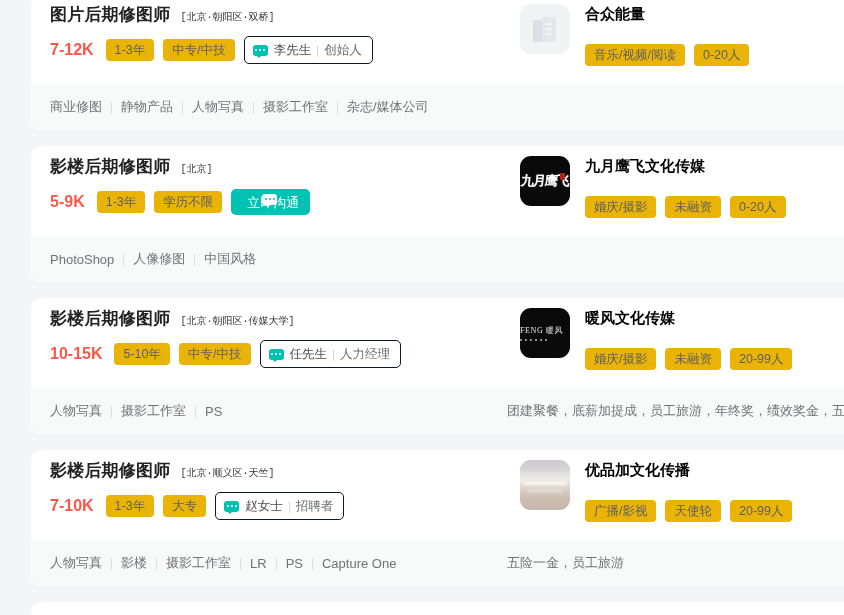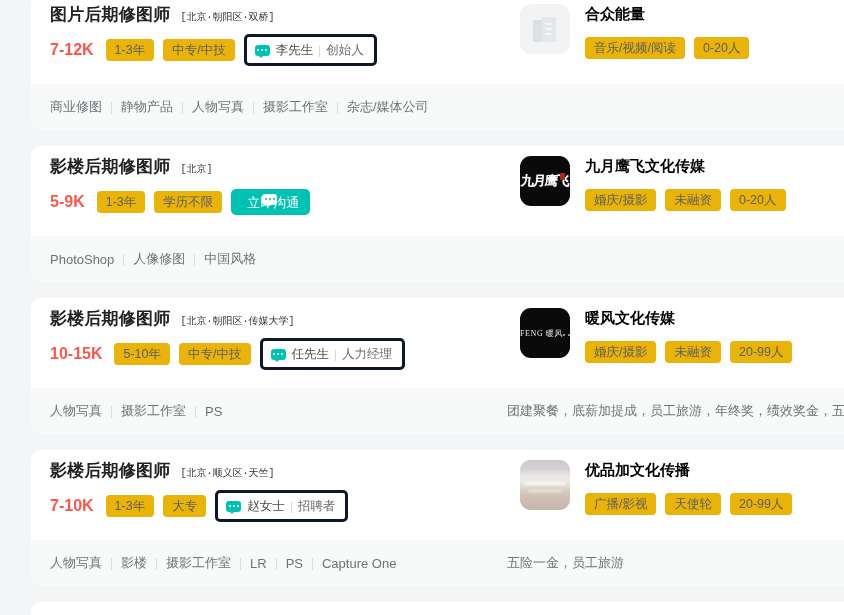--- a/index.html
+++ b/index.html
@@ -66,21 +66,21 @@
     border-radius:4px;
     padding:4px 9px;
     margin-right:9px;
     white-space:nowrap;
     line-height:14px;
   }
 
   
   .hr-chip{
     display:flex;align-items:center;
-    border:3px solid #0f172a;
+    border:1px solid #0f172a;
     background:#ffffff;
     border-radius:5px;
     padding:3px 10px 3px 8px;
     height:20px;
     white-space:nowrap;
   }
   .hr-name{font-size:12.5px;color:#4d4d4f;margin-left:6px;}
   .hr-sep{
     display:inline-block;width:1px;height:11px;
     background:#d9d9da;margin:0 6px;
@@ -160,21 +160,21 @@
     text-shadow:0 0 1px rgba(255,255,255,.6);
   }
   .callig .seal{
     position:absolute;right:5px;top:17px;
     width:5px;height:7px;background:#b3231c;border-radius:1px;
   }
 
   
   .fenglogo{
     position:absolute;left:0;top:0;width:100%;height:100%;
-    display:flex;align-items:center;justify-content:center;
+    display:flex;flex-direction:column;align-items:flex-start;justify-content:center;
   }
   .fenglogo .l1{
     color:#e8e8e8;font-size:8px;letter-spacing:.6px;
     font-family:"Liberation Serif","DejaVu Serif",serif;white-space:nowrap;
   }
   .fenglogo .l2{
     margin-top:3px;width:30px;height:2px;
     background:repeating-linear-gradient(to right,#8d8d8d 0 2px,transparent 2px 5px);
   }
 
@@ -199,21 +199,21 @@
   }
   .photologo .glint2{
     position:absolute;left:8px;top:30px;width:34px;height:2px;
     background:rgba(255,255,255,.55);border-radius:2px;filter:blur(1px);
   }
 
   .comp-text{margin-left:15px;padding-top:1px;}
   .comp-name{
     font-size:15px;color:#000000;font-weight:bold;white-space:nowrap;
   }
-  .comp-tags{display:flex;align-items:center;margin-top:13px;justify-content:center;}
+  .comp-tags{display:flex;align-items:center;margin-top:20px;justify-content:center;}
 
   
   .card-foot{
     position:relative;
     height:46px;
     background:#f8faf9;
     display:flex;align-items:center;
   }
   .skills{
     position:absolute;left:19px;

